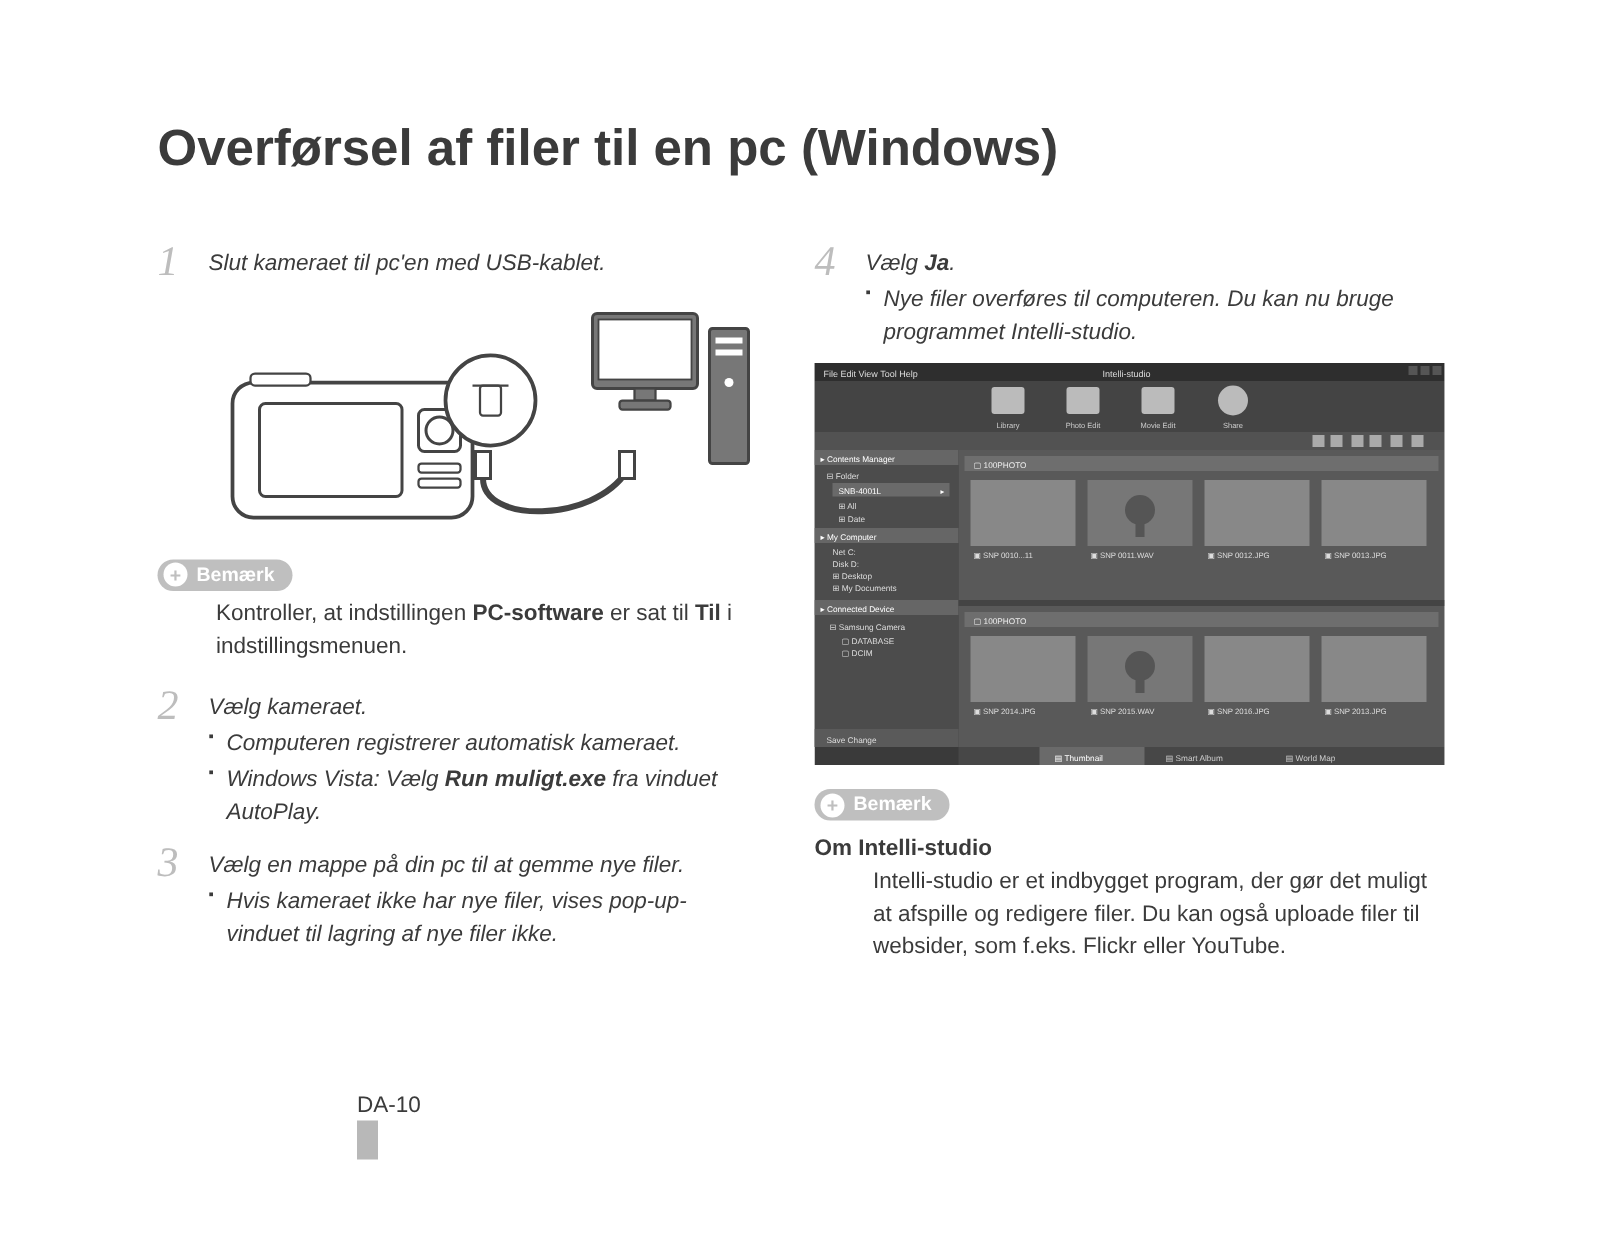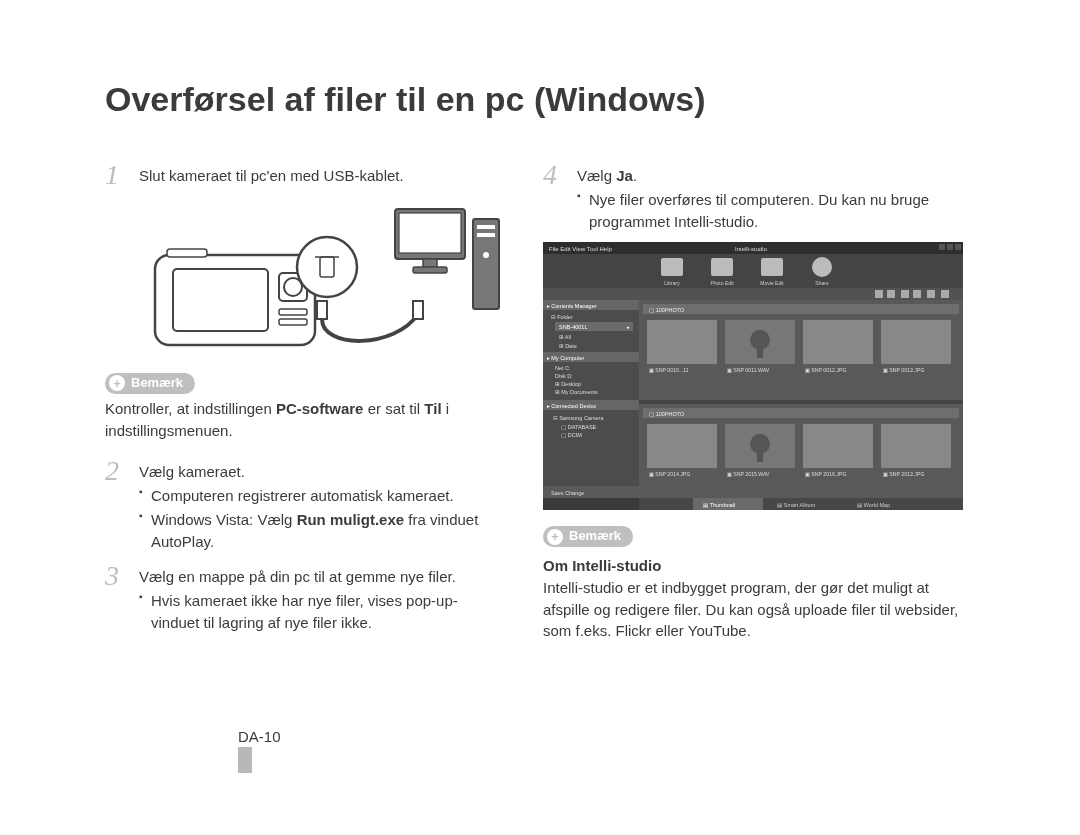--- a/index.html
+++ b/index.html
@@ -43,20 +43,21 @@
     font-size: 28px;
     font-style: italic;
     font-family: Georgia, "Times New Roman", serif;
     color: #bdbdbd;
     line-height: 1;
     min-width: 24px;
   }
   .stepbody {
     flex: 1;
     padding-top: 4px;
+    font-style: italic;
   }
   .steptext {
     color: #3b3b3b;
   }
   .illus {
     margin: 10px 0 10px 40px;
     width: 360px;
     height: 158px;
   }
   .screenshot {
@@ -85,20 +86,21 @@
     height: 16px;
     border-radius: 50%;
     background: #fff;
     color: #bfbfbf;
     font-size: 13px;
     font-weight: bold;
     line-height: 1;
   }
   .notetext, .plaintext {
     color: #3b3b3b;
+    margin-left: 39px;
   }
   ul.sub {
     list-style: none;
     padding: 0;
     margin: 2px 0 0 0;
   }
   ul.sub li {
     position: relative;
     padding-left: 12px;
     margin-top: 2px;

